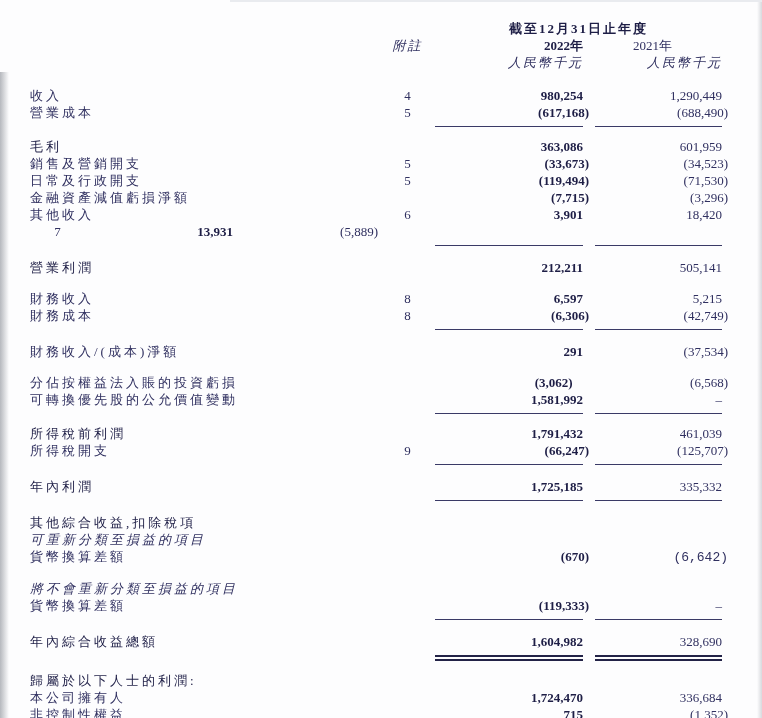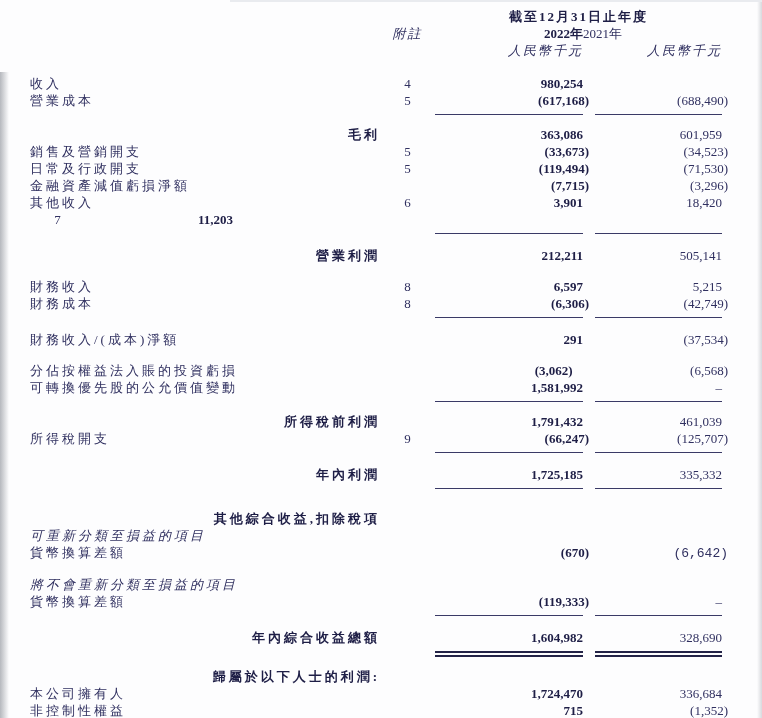--- a/index.html
+++ b/index.html
@@ -18,41 +18,41 @@
     background:linear-gradient(to right,#a9acb2,rgba(255,255,255,0)); opacity:.85; pointer-events:none;}
   .edge-right{ position:absolute; right:0; top:0; bottom:0; width:5px;
     background:linear-gradient(to left,#d7d9dd,rgba(255,255,255,0)); pointer-events:none;}
   .edge-top{ position:absolute; top:0; left:230px; right:0; height:2px; background:#e9ebef; pointer-events:none;}
 
   .row { display:flex; align-items:baseline; line-height:17px; }
   .c-label { width:350px; letter-spacing:3px; }
   .c-note  { width:55px;  text-align:center; }
   .c-v22   { width:148px; text-align:right; font-weight:bold; color:var(--boldtxt,#1e1e46); white-space:nowrap;}
   .c-v21   { width:139px; text-align:right; white-space:nowrap;}
-  .bold .c-label { font-weight:bold; color:var(--boldtxt,#1e1e46);text-align:right; }
+  .bold .c-label { font-weight:normal; color:var(--boldtxt,#1e1e46); }
   .italic .c-label { font-style:italic;font-family:Liberation Serif, serif; }
 
   .rule-row { display:flex; margin-top:5px; height:2px; }
   .rule-row .sp  { width:405px; }
   .rule-row .l1  { width:148px; border-top:1.5px solid var(--rule,#3a3a66); }
   .rule-row .gap { width:12px; }
   .rule-row .l2  { width:127px; border-top:1.5px solid var(--rule,#3a3a66); }
   .rule-row.double { height:7px; }
   .rule-row.double .l1, .rule-row.double .l2 {
     border-top:2px solid var(--drule,#232347); border-bottom:2px solid var(--drule,#232347); height:6px; box-sizing:border-box;}
   .rule-row.light .l1, .rule-row.light .l2 { border-top:2px solid var(--lrule,#b2bdd2); }
 
-  .hdr1 { display:flex; line-height:18px; }
+  .hdr1 { display:flex; line-height:18px;margin-top:12px; }
   .hdr1 .sp { width:405px; }
   .hdr1 .t  { width:287px; text-align:center; font-weight:bold; color:var(--boldtxt,#1e1e46); letter-spacing:2px; white-space:nowrap;}
   .hdr2 { display:flex; line-height:16px; }
   .hdr2 .lab { width:350px; }
   .hdr2 .nt  { width:55px; text-align:center; font-style:italic; letter-spacing:2px;}
   .hdr2 .y22 { width:148px; text-align:right; font-weight:bold; color:var(--boldtxt,#1e1e46);}
-  .hdr2 .y21 { width:139px; text-align:left; }
+  .hdr2 .y21 { width:139px; text-align:center; }
   .hdr3 { display:flex; line-height:17px;align-items:flex-end; }
   .hdr3 .sp { width:405px; }
   .hdr3 .u  { width:148px; text-align:right; font-style:italic; letter-spacing:2px; white-space:nowrap;}
   .hdr3 .u2 { width:139px; }
   #rows { margin-top:16px; }
 </style>
 </head>
 <body>
 
 <div class="page" style="--bg: #fdfdfe; --txt: #303060; --boldtxt: #1e1e46; --rule: #3a3a66; --drule: #232347; --lrule: #b2bdd2;">
@@ -74,20 +74,21 @@
     <span class="sp"></span>
     <span class="u">人民幣千元</span>
     <span class="u u2">人民幣千元</span>
   </div>
 
   <div id="rows">
       <div class="row">
         <span class="c-label"><span>收入</span></span>
         <span class="c-note"><span>4</span></span>
         <span class="c-v22"><span>980,254</span></span>
+        <span class="c-v21"><span>1,290,449</span></span>
       </div>
       <div class="row">
         <span class="c-label"><span>營業成本</span></span>
         <span class="c-note"><span>5</span></span>
         <span class="c-v22"><span style="margin-right: -6px;">(617,168)</span></span>
         <span class="c-v21"><span style="margin-right: -6px;">(688,490)</span></span>
       </div>
       <div class="rule-row single">
         <span class="sp"></span>
         <span class="l1"></span>
@@ -119,21 +120,22 @@
         <span class="c-v21"><span style="margin-right: -6px;">(3,296)</span></span>
       </div>
       <div class="row">
         <span class="c-label"><span>其他收入</span></span>
         <span class="c-note"><span>6</span></span>
         <span class="c-v22"><span>3,901</span></span>
         <span class="c-v21"><span>18,420</span></span>
       </div>
       <div class="row">
         <span class="c-note"><span>7</span></span>
-        <span class="c-v22"><span>11,203</span></span>
+        <span class="c-v22"><span>13,931</span></span>
+        <span class="c-v21"><span style="margin-right: -6px;">(5,889)</span></span>
       </div>
       <div class="rule-row single">
         <span class="sp"></span>
         <span class="l1"></span>
         <span class="gap"></span>
         <span class="l2"></span>
       </div>
       <div class="row bold" style="margin-top: 12px;">
         <span class="c-label"><span>營業利潤</span></span>
         <span class="c-note"></span>
@@ -205,21 +207,21 @@
         <span class="c-note"></span>
         <span class="c-v22"><span>1,725,185</span></span>
         <span class="c-v21"><span>335,332</span></span>
       </div>
       <div class="rule-row single">
         <span class="sp"></span>
         <span class="l1"></span>
         <span class="gap"></span>
         <span class="l2"></span>
       </div>
-      <div class="row bold" style="margin-top: 20px;">
+      <div class="row bold" style="margin-top: 12px;">
         <span class="c-label"><span>其他綜合收益,扣除稅項</span></span>
         <span class="c-note"></span>
         <span class="c-v22"></span>
         <span class="c-v21"></span>
       </div>
       <div class="row italic">
         <span class="c-label"><span>可重新分類至損益的項目</span></span>
         <span class="c-note"></span>
         <span class="c-v22"></span>
         <span class="c-v21"></span>

